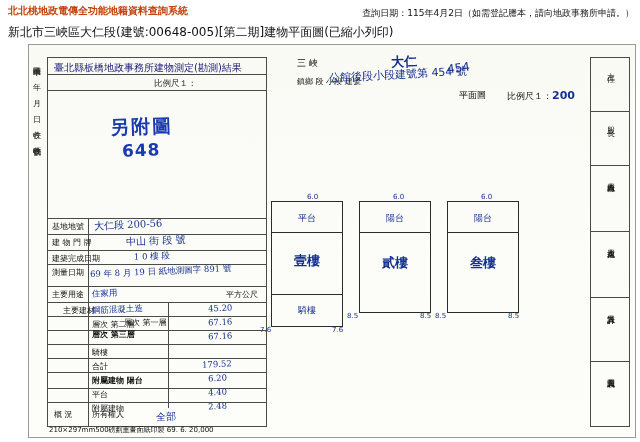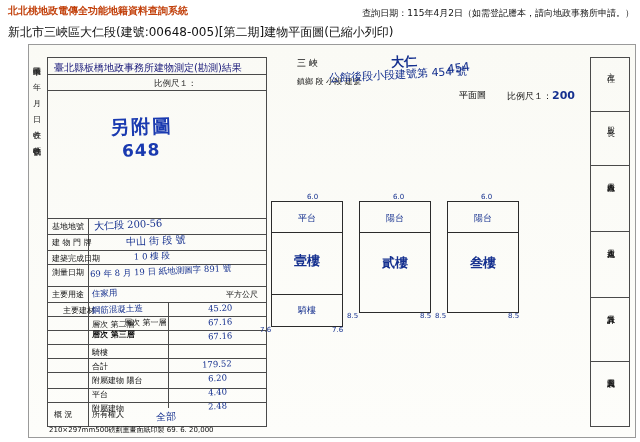--- a/index.html
+++ b/index.html
@@ -192,21 +192,21 @@
 
       <div class="row-lab" style="left:44px;top:272px;font-weight:bold;">層次 第三層</div>
       <div class="hand sm" style="left:160px;top:273px;">67.16</div>
 
       <div class="row-lab" style="left:44px;top:290px;">騎樓</div>
       <div class="hand sm" style="left:160px;top:287px;"></div>
 
       <div class="row-lab" style="left:44px;top:304px;">合計</div>
       <div class="hand sm" style="left:154px;top:301px;">179.52</div>
 
-      <div class="row-lab" style="left:44px;top:318px;">附屬建物 陽台</div>
+      <div class="row-lab" style="left:44px;top:318px;font-weight:bold;">附屬建物 陽台</div>
       <div class="hand sm" style="left:160px;top:315px;">6.20</div>
 
       <div class="row-lab" style="left:44px;top:332px;">平台</div>
       <div class="hand sm" style="left:160px;top:329px;">4.40</div>
 
       <div class="row-lab" style="left:44px;top:346px;">附屬建物</div>
       <div class="hand sm" style="left:160px;top:343px;">2.48</div>
 
       <div class="row-lab" style="left:6px;top:352px;">概 況</div>
       <div class="row-lab" style="left:44px;top:352px;">所有權人</div>

